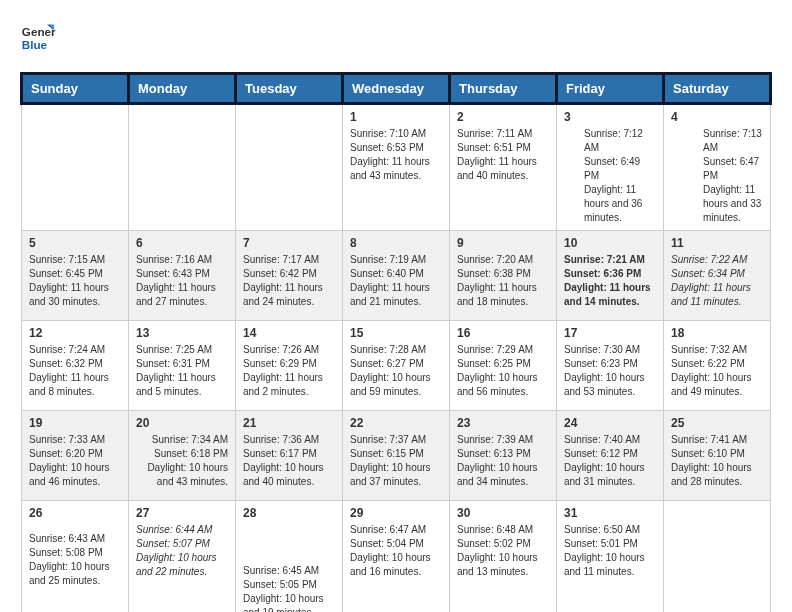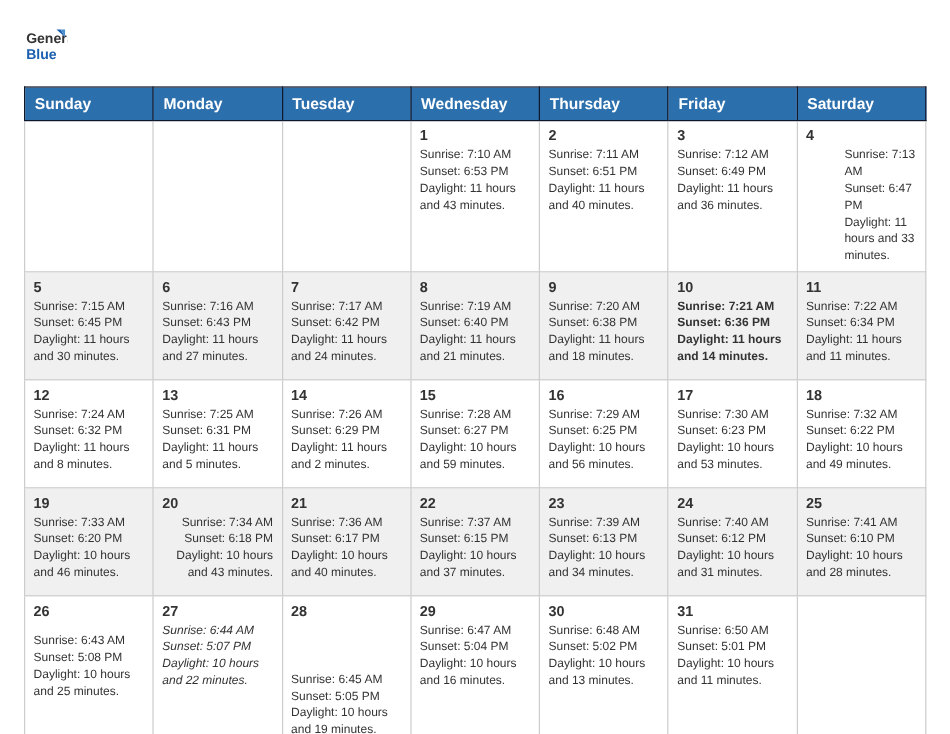--- a/index.html
+++ b/index.html
@@ -42,21 +42,21 @@
       border-collapse: collapse;
       table-layout: fixed;
     }
     thead tr th {
       background-color: #2c6fad;
       color: white;
       font-size: 13px;
       font-weight: bold;
       text-align: left;
       padding: 6px 8px;
-      border: 1px solid #0f172a;
+      border: 3px solid #0f172a;
     }
     td {
       border: 1px solid #ccc;
       vertical-align: top;
       padding: 5px 7px;
       font-size: 10.5px;
       color: #333;
       height: 90px;
     }
     .day-num {
@@ -121,21 +121,21 @@
 Daylight: 11 hours and 43 minutes.</div>
         </td>
         <td>
           <div class="day-num">2</div>
           <div class="day-info" style="white-space: pre-line;">Sunrise: 7:11 AM
 Sunset: 6:51 PM
 Daylight: 11 hours and 40 minutes.</div>
         </td>
         <td>
           <div class="day-num">3</div>
-          <div class="day-info" style="white-space: pre-line;">Sunrise: 7:12 AM
+          <div class="day-info" style="white-space: pre-line; margin-left: 20px;">Sunrise: 7:12 AM
 Sunset: 6:49 PM
 Daylight: 11 hours and 36 minutes.</div>
         </td>
         <td>
           <div class="day-num">4</div>
           <div class="day-info" style="white-space: pre-line; margin-left: 32px;">Sunrise: 7:13 AM
 Sunset: 6:47 PM
 Daylight: 11 hours and 33 minutes.</div>
         </td>
       </tr>
@@ -171,21 +171,21 @@
 Daylight: 11 hours and 18 minutes.</div>
         </td>
         <td>
           <div class="day-num">10</div>
           <div class="day-info" style="white-space: pre-line; font-weight: bold;">Sunrise: 7:21 AM
 Sunset: 6:36 PM
 Daylight: 11 hours and 14 minutes.</div>
         </td>
         <td>
           <div class="day-num">11</div>
-          <div class="day-info" style="white-space: pre-line;">Sunrise: 7:22 AM
+          <div class="day-info" style="white-space: pre-line; font-style: italic;">Sunrise: 7:22 AM
 Sunset: 6:34 PM
 Daylight: 11 hours and 11 minutes.</div>
         </td>
       </tr>
       <tr class="row-white">
         <td>
           <div class="day-num">12</div>
           <div class="day-info" style="white-space: pre-line;">Sunrise: 7:24 AM
 Sunset: 6:32 PM
 Daylight: 11 hours and 8 minutes.</div>

